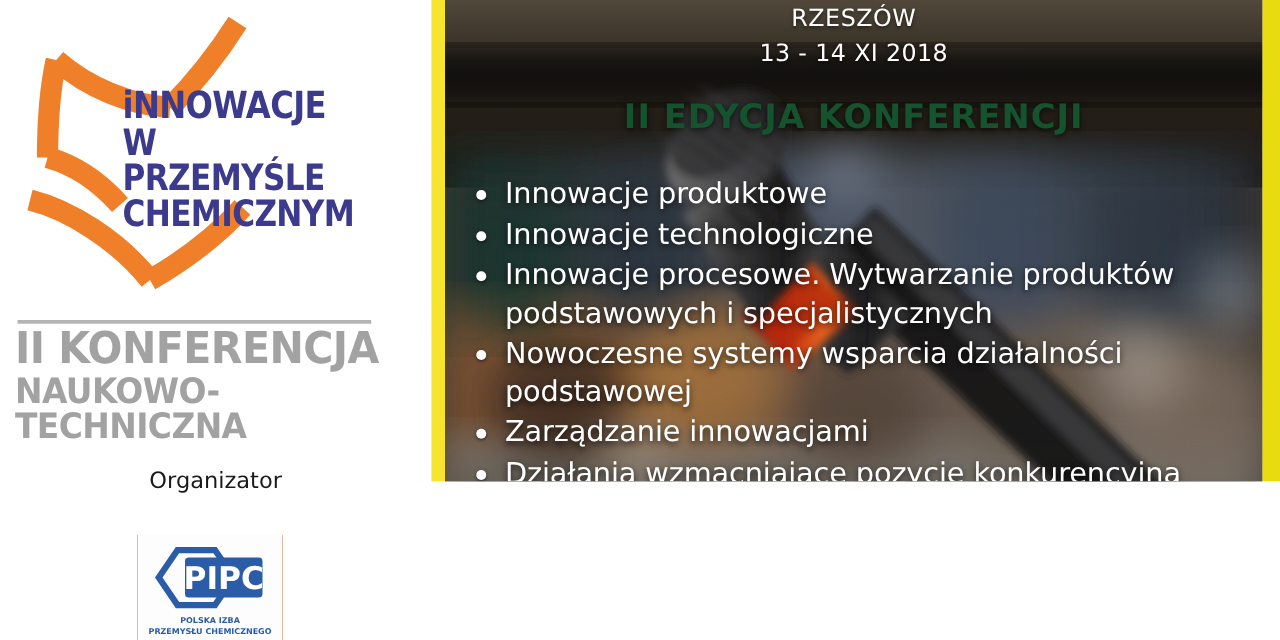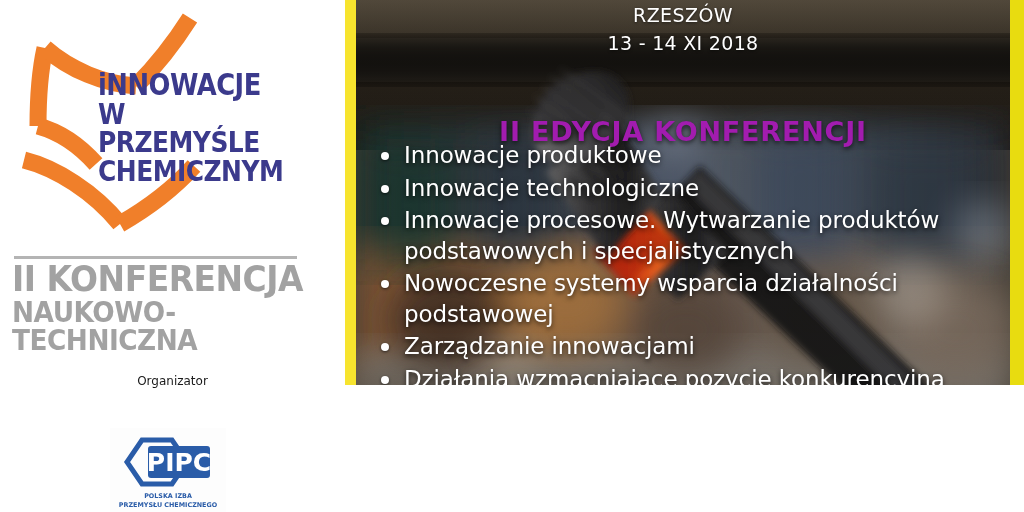--- a/index.html
+++ b/index.html
@@ -88,21 +88,21 @@
     transform-origin: left top;
   }
 
   .organizer-label {
     position: absolute;
     left: 0;
     top: 374px;
     width: 345px;
     text-align: center;
     color: #1a1a1a;
-    font-size: 12px;
+    font-size: 18px;
     font-family: "DejaVu Sans", sans-serif;
   }
 
   .pipc-logo {
     position: absolute;
     left: 110px;
     top: 428px;
     width: 116px;
     height: 86px;
     background: #c2410c;
@@ -190,27 +190,26 @@
     font-size: 19px;
     font-family: "DejaVu Sans", sans-serif;
     letter-spacing: 0.3px;
     text-shadow: 0 1px 3px rgba(0,0,0,0.55);
   }
   .headline {
     position: absolute;
     top: 78px;
     left: 0; right: 0;
     text-align: center;
-    color: #a21caf;
+    color: #14532d;
     font-size: 27px;
     font-weight: bold;
     font-family: "DejaVu Sans", sans-serif;
     letter-spacing: 0.8px;
     text-shadow: 0 2px 5px rgba(0,0,0,0.65);
-    margin-top: 38px;
   }
 
   .bullets {
     position: absolute;
     top: 140px;
     left: 16px;
     right: 10px;
     list-style: none;
     margin: 0;
     padding: 0;

